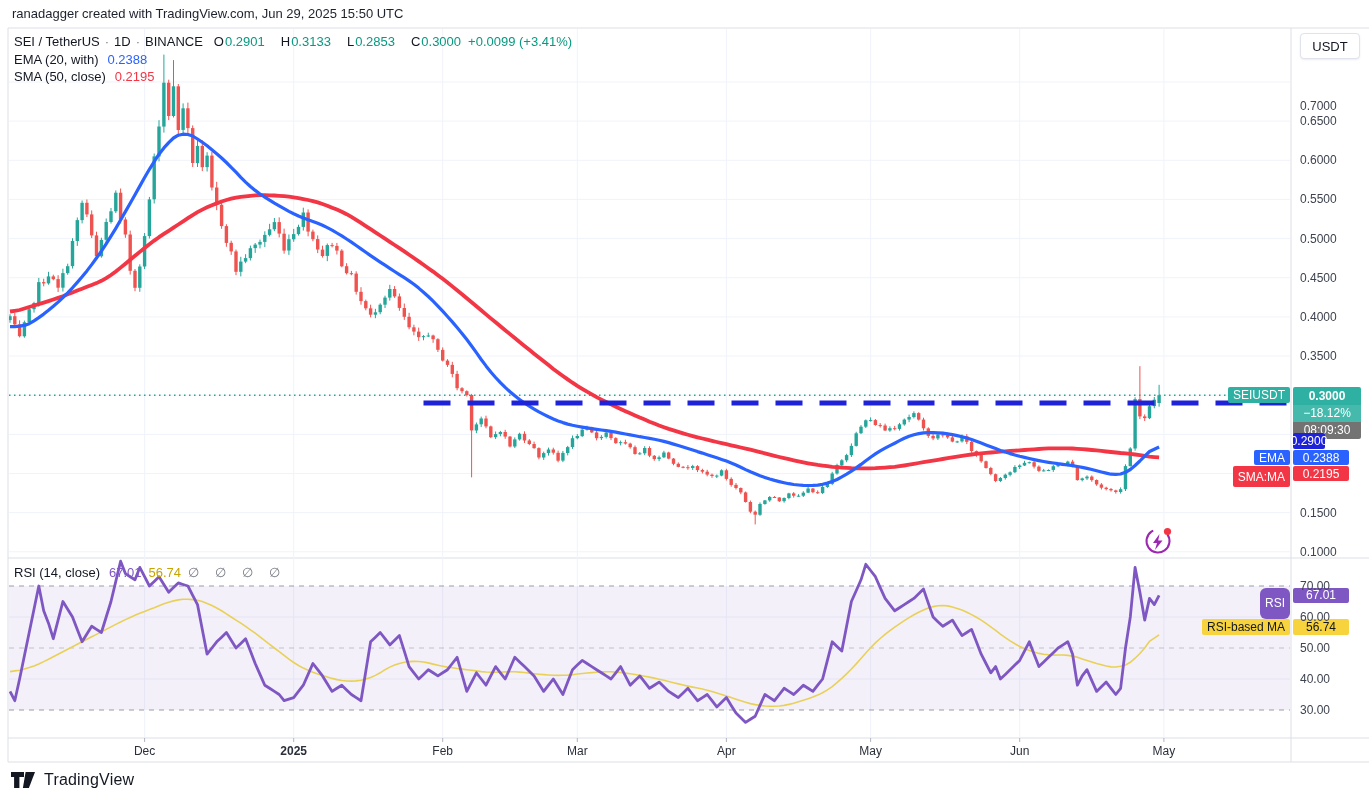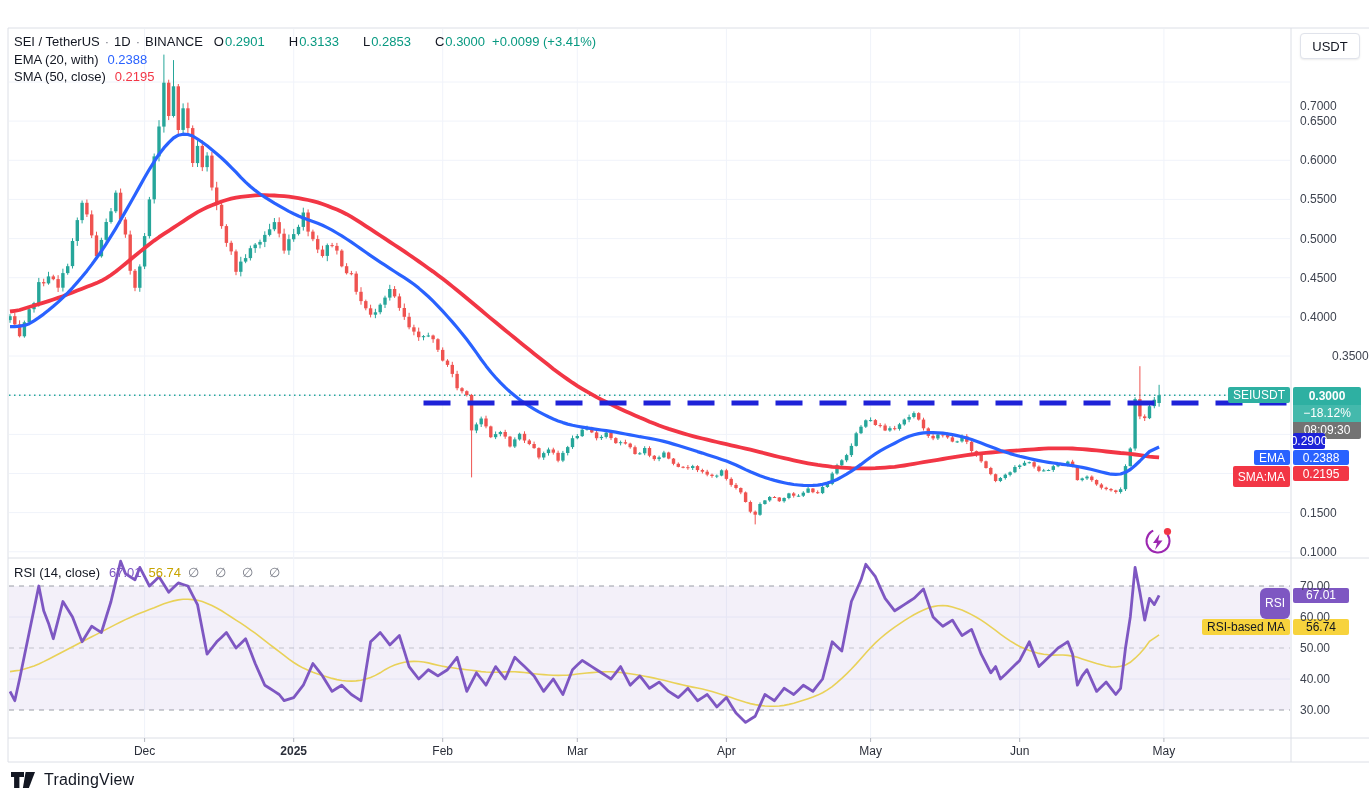--- a/index.html
+++ b/index.html
@@ -577,28 +577,29 @@
         <g clip-path="url(#rsiClip)">
           <path d="M10 691.4L14.8 700.7L19.6 679L24.4 655.8L29.2 632.5L34 609.3L38.8 586L43.7 610.8L48.5 623.2L53.3 638.7L58.1 620.1L62.9 601.5L67.7 609.3L72.5 617L77.3 629.4L82.1 641.8L86.9 634.1L91.7 626.3L96.5 629.4L101.4 632.5L106.2 617L111 601.5L115.8 581.4L120.6 561.2L125.4 573.6L130.2 576.7L135 579.8L139.8 567.4L144.6 576.7L149.4 586L154.2 581.4L159 576.7L163.9 584.5L168.7 592.2L173.5 587.6L178.3 582.9L183.1 584.5L187.9 586L192.7 595.3L197.5 604.6L202.3 629.4L207.1 654.2L211.9 648L216.7 641.8L221.6 637.2L226.4 632.5L231.2 640.3L236 648L240.8 643.4L245.6 638.7L250.4 651.1L255.2 663.5L260 674.4L264.8 685.2L269.6 688.3L274.4 691.4L279.2 694.5L284.1 700.7L288.9 699.2L293.7 697.6L298.5 691.4L303.3 685.2L308.1 674.4L312.9 663.5L317.7 669.7L322.5 675.9L327.3 683.7L332.1 691.4L336.9 688.3L341.8 685.2L346.6 689.9L351.4 694.5L356.2 697.6L361 700.7L365.8 671.3L370.6 641.8L375.4 637.2L380.2 632.5L385 638.7L389.8 644.9L394.6 640.3L399.4 635.6L404.3 651.1L409.1 666.6L413.9 672.8L418.7 679L423.5 674.4L428.3 669.7L433.1 672.8L437.9 675.9L442.7 672.8L447.5 669.7L452.3 663.5L457.1 657.3L462 674.4L466.8 691.4L471.6 682.1L476.4 672.8L481.2 679L486 685.2L490.8 675.9L495.6 666.6L500.4 672.8L505.2 679L510 668.2L514.8 657.3L519.6 662L524.5 666.6L529.3 671.3L534.1 675.9L538.9 683.7L543.7 691.4L548.5 685.2L553.3 679L558.1 686.8L562.9 694.5L567.7 682.1L572.5 669.7L577.3 665.1L582.2 660.4L587 663.5L591.8 666.6L596.6 669.7L601.4 672.8L606.2 675.9L611 679L615.8 672.8L620.6 666.6L625.4 675.9L630.2 685.2L635 680.6L639.8 675.9L644.7 682.1L649.5 688.3L654.3 685.2L659.1 682.1L663.9 686.8L668.7 691.4L673.5 694.5L678.3 697.6L683.1 693L687.9 688.3L692.7 694.5L697.5 700.7L702.4 697.6L707.2 694.5L712 700.7L716.8 706.9L721.6 702.3L726.4 697.6L731.2 705.4L736 713.1L740.8 717.8L745.6 722.4L750.4 719.3L755.2 716.2L760 705.4L764.9 694.5L769.7 697.6L774.5 700.7L779.3 694.5L784.1 688.3L788.9 691.4L793.7 694.5L798.5 689.9L803.3 685.2L808.1 688.3L812.9 691.4L817.7 685.2L822.6 679L827.4 660.4L832.2 641.8L837 646.5L841.8 651.1L846.6 626.3L851.4 601.5L856.2 590.7L861 579.8L865.8 564.3L870.6 570.5L875.4 576.7L880.2 587.6L885.1 598.4L889.9 604.6L894.7 610.8L899.5 607.7L904.3 604.6L909.1 601.5L913.9 598.4L918.7 593.8L923.5 589.1L928.3 603.1L933.1 617L937.9 621.7L942.8 626.3L947.6 623.2L952.4 620.1L957.2 627.9L962 635.6L966.8 632.5L971.6 629.4L976.4 641.8L981.2 654.2L986 663.5L990.8 672.8L995.6 666.6L1000.4 679L1005.3 674.4L1010.1 669.7L1014.9 665.1L1019.7 660.4L1024.5 651.1L1029.3 641.8L1034.1 654.2L1038.9 666.6L1043.7 662L1048.5 657.3L1053.3 652.7L1058.1 648L1063 644.9L1067.8 641.8L1072.6 654.2L1077.4 685.2L1082.2 675.9L1087 669.7L1091.8 680.6L1096.6 691.4L1101.4 686.8L1106.2 682.1L1111 688.3L1115.8 694.5L1120.6 688.3L1125.5 648L1130.3 617L1135.1 567.4L1139.9 592.2L1144.7 620.1L1149.5 598.4L1154.3 604.6L1159.1 595.3" fill="none" stroke="#7e57c2" stroke-width="2.8" stroke-linejoin="round"></path>
         </g>
         <g>
   <circle cx="1158" cy="541" r="11.5" fill="#fff" stroke="#9c27b0" stroke-width="2" stroke-dasharray="56 16" transform="rotate(-35 1158 541)"></circle>
   <path d="M1159.5 534l-6.5 9h4l-2 7 7.5-9.5h-4.3z" fill="#9c27b0"></path>
   <circle cx="1167.5" cy="531.5" r="3.6" fill="#f23645"></circle>
 </g>
       </svg></div>
 
+  <div class="abs wm">ranadagger created with TradingView.com, Jun 29, 2025 15:50 UTC</div>
 
   <div class="abs legend" style="top:34px;">
     <span>SEI / TetherUS</span>
     <span class="sep">·</span>
     <span>1D</span>
     <span class="sep">·</span>
     <span>BINANCE</span>
-    <span id="ohlc-group" style="display:flex;gap:24px;margin-left:4px;">
+    <span id="ohlc-group" style="display:flex;gap:16px;margin-left:4px;">
         <span class="ohlc-item"><span style="color:#131722">O</span><span class="v green">0.2901</span></span>
         <span class="ohlc-item"><span style="color:#131722">H</span><span class="v green">0.3133</span></span>
         <span class="ohlc-item"><span style="color:#131722">L</span><span class="v green">0.2853</span></span>
         <span class="ohlc-item"><span style="color:#131722">C</span><span class="v green">0.3000</span></span>
       </span>
     <span class="green">+0.0099 (+3.41%)</span>
   </div>
   <div class="abs legend" style="top:52px;">
     <span>EMA (20, with)</span>
     <span style="color:#2962ff;margin-left:2px;">0.2388</span>
@@ -635,21 +636,21 @@
       <div class="badge" style="background: rgb(247, 211, 61); top: 619.106px; height: 16px; color: rgb(19, 23, 34); left: 1293px; width: 56px; box-sizing: border-box;">56.74</div>
     </div>
   <div id="axis-labels">
       <div class="tick-label" style="left: 1300px; top: 82px; margin-top: 24px;">0.7000</div>
       <div class="tick-label" style="left: 1300px; top: 121.1px;">0.6500</div>
       <div class="tick-label" style="left: 1300px; top: 160.3px;">0.6000</div>
       <div class="tick-label" style="left: 1300px; top: 199.4px;">0.5500</div>
       <div class="tick-label" style="left: 1300px; top: 238.6px;">0.5000</div>
       <div class="tick-label" style="left: 1300px; top: 277.7px;">0.4500</div>
       <div class="tick-label" style="left: 1300px; top: 316.9px;">0.4000</div>
-      <div class="tick-label" style="left: 1300px; top: 356px; margin-left: 32px;">0.3500</div>
+      <div class="tick-label" style="left: 1300px; top: 356px;">0.3500</div>
       <div class="tick-label" style="left: 1300px; top: 512.6px;">0.1500</div>
       <div class="tick-label" style="left: 1300px; top: 551.8px;">0.1000</div>
       <div class="tick-label" style="left: 1300px; top: 586px;">70.00</div>
       <div class="tick-label" style="left: 1300px; top: 617px;">60.00</div>
       <div class="tick-label" style="left: 1300px; top: 648px;">50.00</div>
       <div class="tick-label" style="left: 1300px; top: 679px;">40.00</div>
       <div class="tick-label" style="left: 1300px; top: 710px;">30.00</div>
     </div>
   <div id="time-labels">
       <div class="time-label" style="left: 144.6px;">Dec</div>

